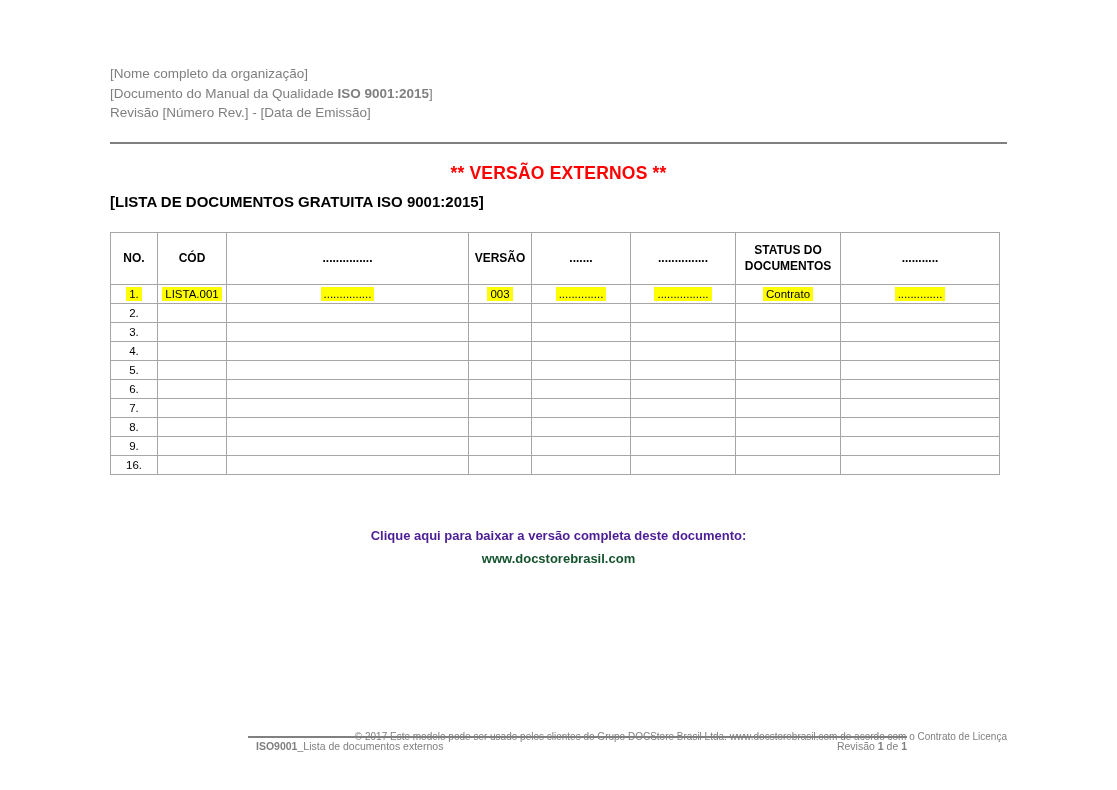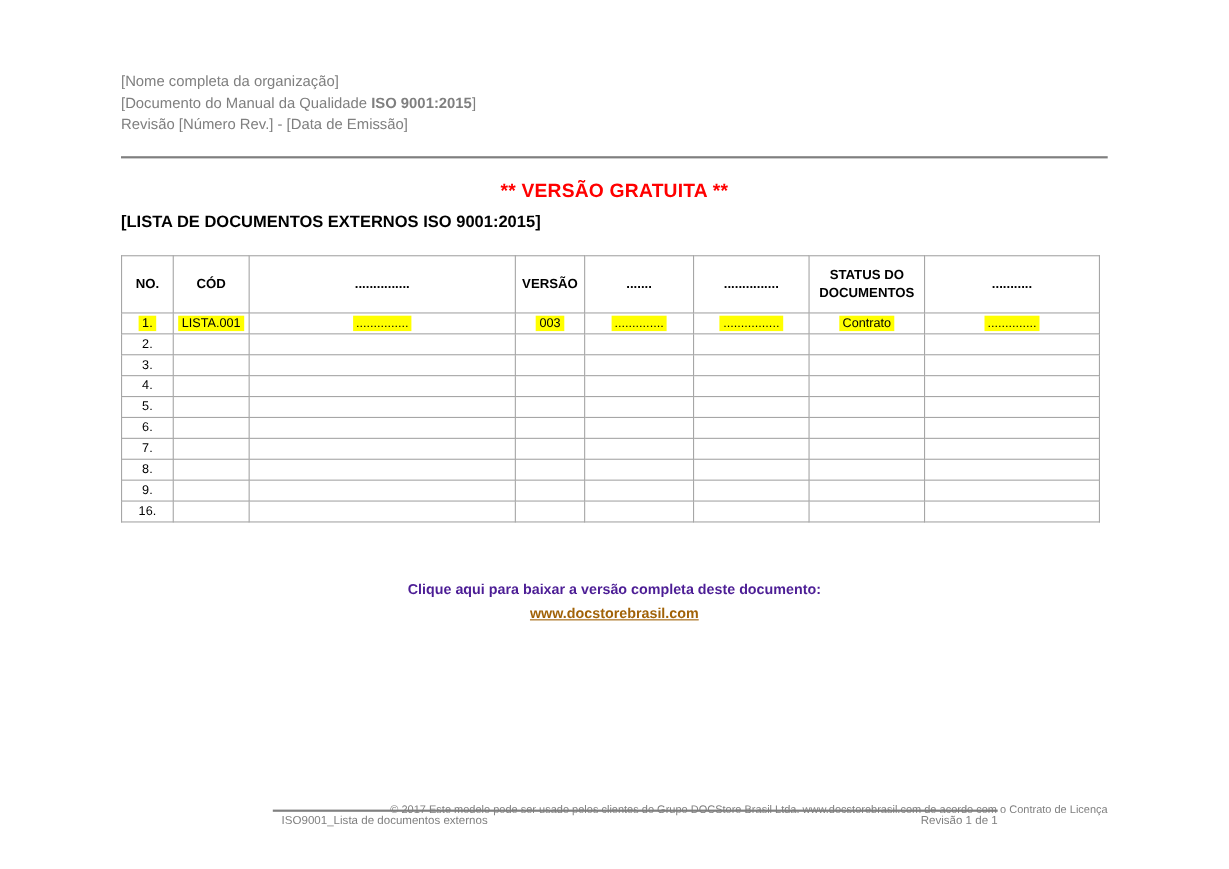--- a/index.html
+++ b/index.html
@@ -55,57 +55,57 @@
     text-align:center; color:#ff0000; font-weight:bold; font-size:17.5px;
   }
   .end-sub {
     position:absolute; left:110px; top:528px; width:897px;
     text-align:center; color:#4c1d95; font-weight:bold; font-size:13px;
   }
   .link-row {
     position:absolute; left:110px; top:549px; width:897px; text-align:center;
   }
   .link-row a {
-    color:#a16207; font-weight:bold; font-size:13px; text-decoration:underline;
+    color:#14532d; font-weight:bold; font-size:13px; 
     cursor:pointer;
   }
 
   
   .footer-rule {
     position:absolute; left:248px; top:736px; width:659px; height:0;
     border:none; border-top:2px solid #808080;
   }
   .footer-line {
     position:absolute; left:248px; top:740px; width:659px;
     display:flex; justify-content:space-between;
     color:#7f7f7f; font-size:10.5px;
   }
   .footer-line .left { padding-left:8px; }
-  .footer-line b { font-weight:normal; }
+  .footer-line b { font-weight:bold; }
   .copyright {
     position:absolute; left:110px; top:731px; width:897px;
     text-align:right; color:#7f7f7f; font-size:10px;
   }
 </style>
 </head>
 <body>
 
 <div class="page">
 
   <div class="doc-header">
-    <div>[Nome completa da organização]</div>
+    <div>[Nome completo da organização]</div>
     <div><span>[Documento do Manual da Qualidade </span><b>ISO 9001:2015</b><span>]</span></div>
     <div>Revisão [Número Rev.] - [Data de Emissão]</div>
   </div>
 
   <hr class="header-rule">
 
-  <div class="free-banner">** VERSÃO GRATUITA **</div>
-
-  <div class="doc-title">[LISTA DE DOCUMENTOS EXTERNOS ISO 9001:2015]</div>
+  <div class="free-banner">** VERSÃO EXTERNOS **</div>
+
+  <div class="doc-title">[LISTA DE DOCUMENTOS GRATUITA ISO 9001:2015]</div>
 
   <table class="doc-table">
     <colgroup>
       <col style="width:47px">
         <col style="width:69px">
         <col style="width:242px">
         <col style="width:63px">
       <col style="width:99px">
         <col style="width:105px">
         <col style="width:105px">

